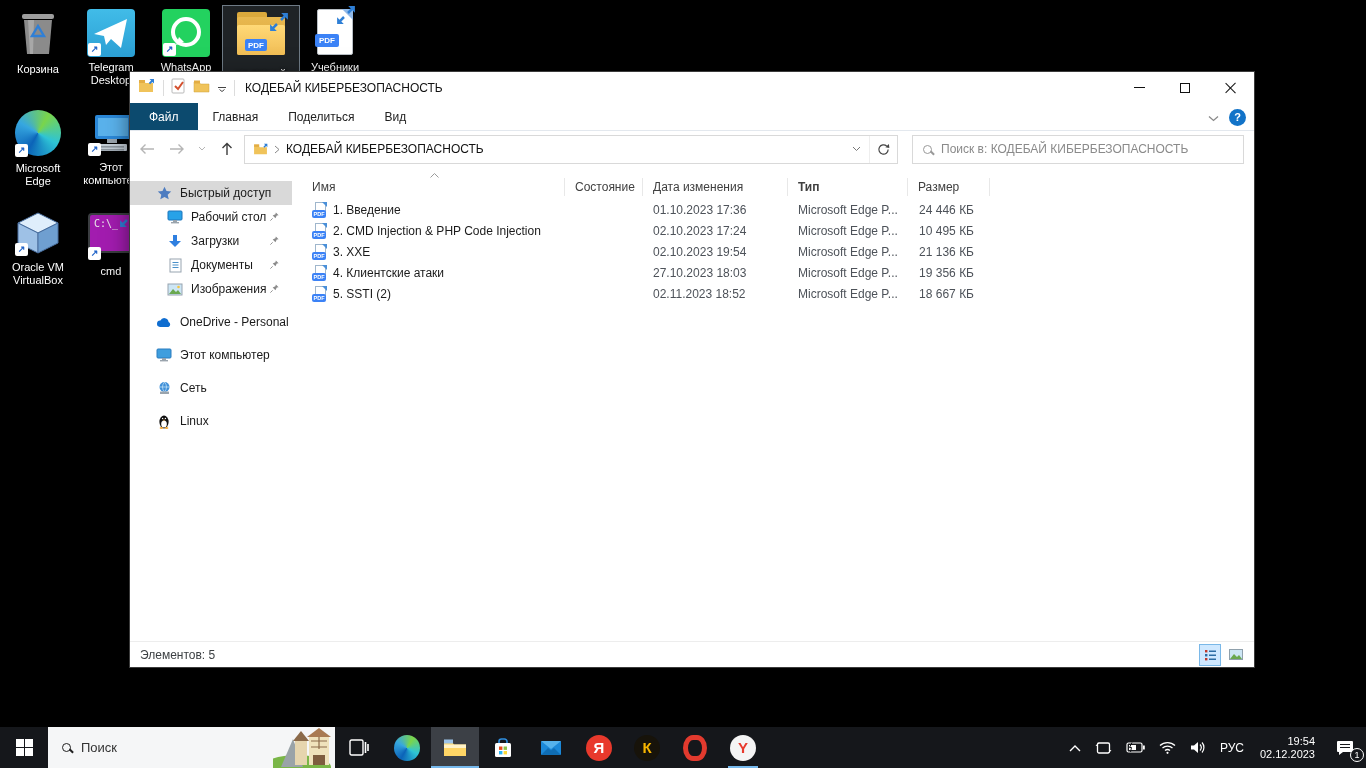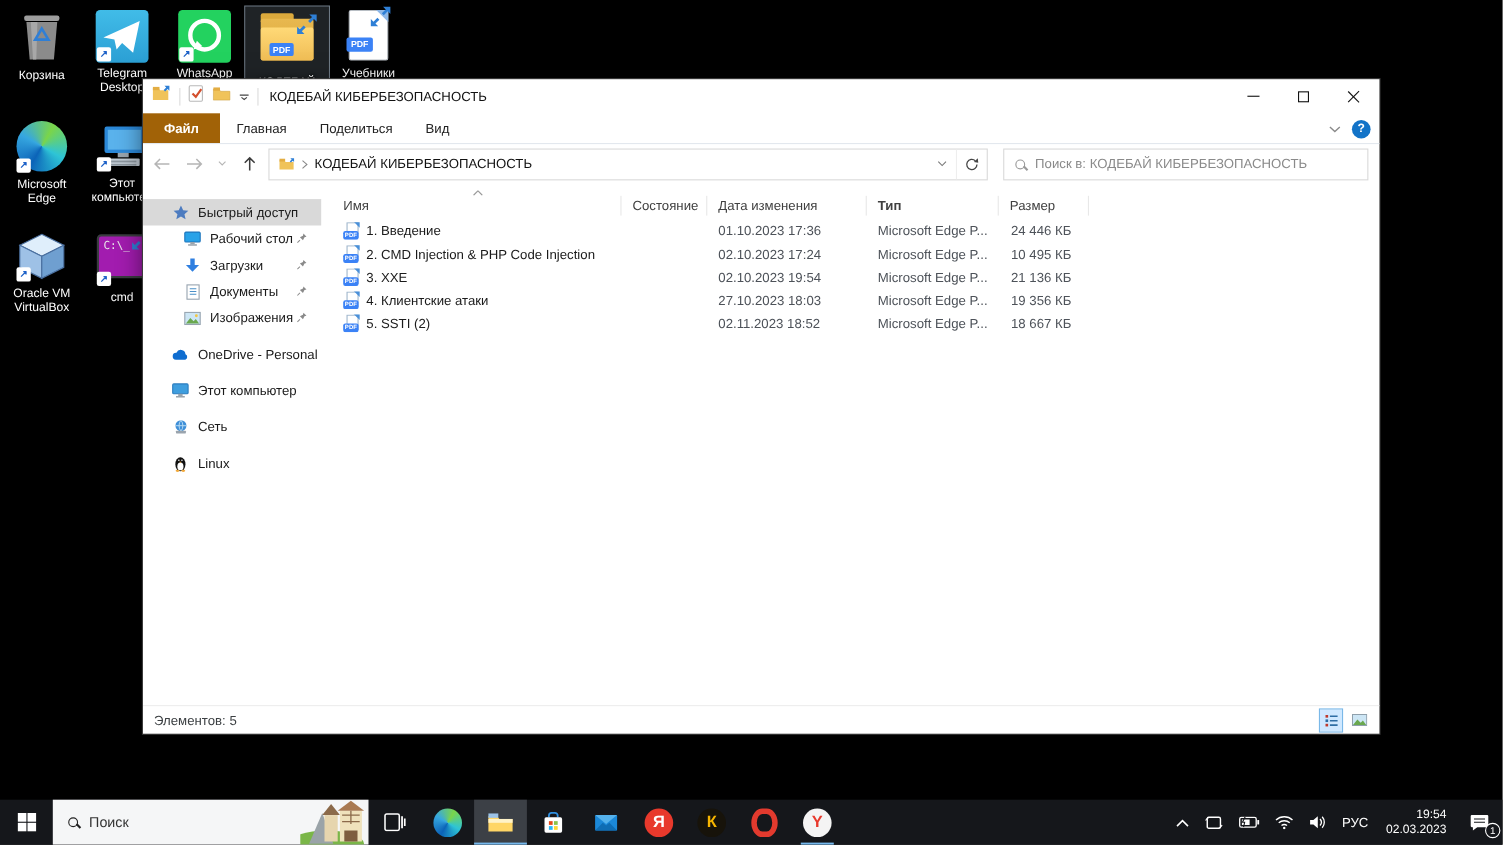--- a/index.html
+++ b/index.html
@@ -37,21 +37,21 @@
   .win-controls { margin-left:auto; display:flex; height:31px; }
   .win-btn { width:46px; display:flex; align-items:center; justify-content:center; }
   .glyph-min { width:11px; height:1px; background:#111; }
   .glyph-max { width:10px; height:10px; border:1px solid #111; }
   .glyph-close { position:relative; width:12px; height:12px; }
   .glyph-close::before,.glyph-close::after { content:""; position:absolute; left:5px; top:-1px; width:1.4px; height:14px; background:#111; }
   .glyph-close::before { transform:rotate(45deg); } .glyph-close::after { transform:rotate(-45deg); }
 
   .tabstrip { height:28px; display:flex; align-items:stretch; border-bottom:1px solid #e3e8ee; flex:0 0 28px; position:relative; }
   .tab { font-size:12px; color:#222; padding:0 15px; display:flex; align-items:center; }
-  .tab.file { background:#a16207; color:#fff; padding:0 19px;font-weight:bold; }
+  .tab.file { background:#0c4a6e; color:#fff; padding:0 19px; }
   .strip-right { position:absolute; right:8px; top:0; height:28px; display:flex; align-items:center; gap:10px; }
   .help-circle { width:17px; height:17px; border-radius:50%; background:#1273c8; color:#fff; font-size:11px; font-weight:bold; display:flex; align-items:center; justify-content:center; }
 
   .toolbar { height:36px; display:flex; align-items:center; padding:0 10px 0 4px; gap:4px; flex:0 0 36px; }
   .navbtn { width:26px; height:26px; display:flex; align-items:center; justify-content:center; }
   .addresswrap { flex:1; height:29px; border:1px solid #d9d9d9; display:flex; align-items:center; }
   .addresswrap .crumb { display:flex; align-items:center; gap:6px; padding:0 8px; font-size:12px; color:#111; flex:1; }
   .addr-refresh { width:28px; height:27px; border-left:1px solid #eee; display:flex; align-items:center; justify-content:center; }
   .searchbox { width:332px; height:29px; border:1px solid #d9d9d9; display:flex; align-items:center; gap:9px; padding:0 10px; font-size:12px; color:#8a8a8a; margin-left:10px; }
 
@@ -649,21 +649,21 @@
     </div>
     <div class="tray-item">
       <svg width="16" height="13" viewBox="0 0 16 13">
           <polygon points="1,4.5 4,4.5 8,1 8,12 4,8.5 1,8.5" fill="#fff"></polygon>
           <path d="M10 3.5a4.5 4.5 0 0 1 0 6M12 1.5a7.5 7.5 0 0 1 0 10" stroke="#fff" fill="none" stroke-width="1.2"></path>
         </svg>
     </div>
     <div class="tray-item tray-lang">РУС</div>
     <div class="tray-clock">
       <div>19:54</div>
-      <div>02.03.2023</div>
+      <div>02.12.2023</div>
     </div>
     <div class="tray-item" style="width:42px;position:relative">
       <svg width="18" height="16" viewBox="0 0 18 16">
           <path d="M2 1h14a1 1 0 0 1 1 1v9a1 1 0 0 1-1 1H7l-4 3v-3H2a1 1 0 0 1-1-1V2a1 1 0 0 1 1-1z" fill="#fff"></path>
           <path d="M4 4.5h10M4 7.5h10" stroke="#15171b"></path>
         </svg>
       <span class="badge">1</span>
     </div>
   </div>
 </div>

